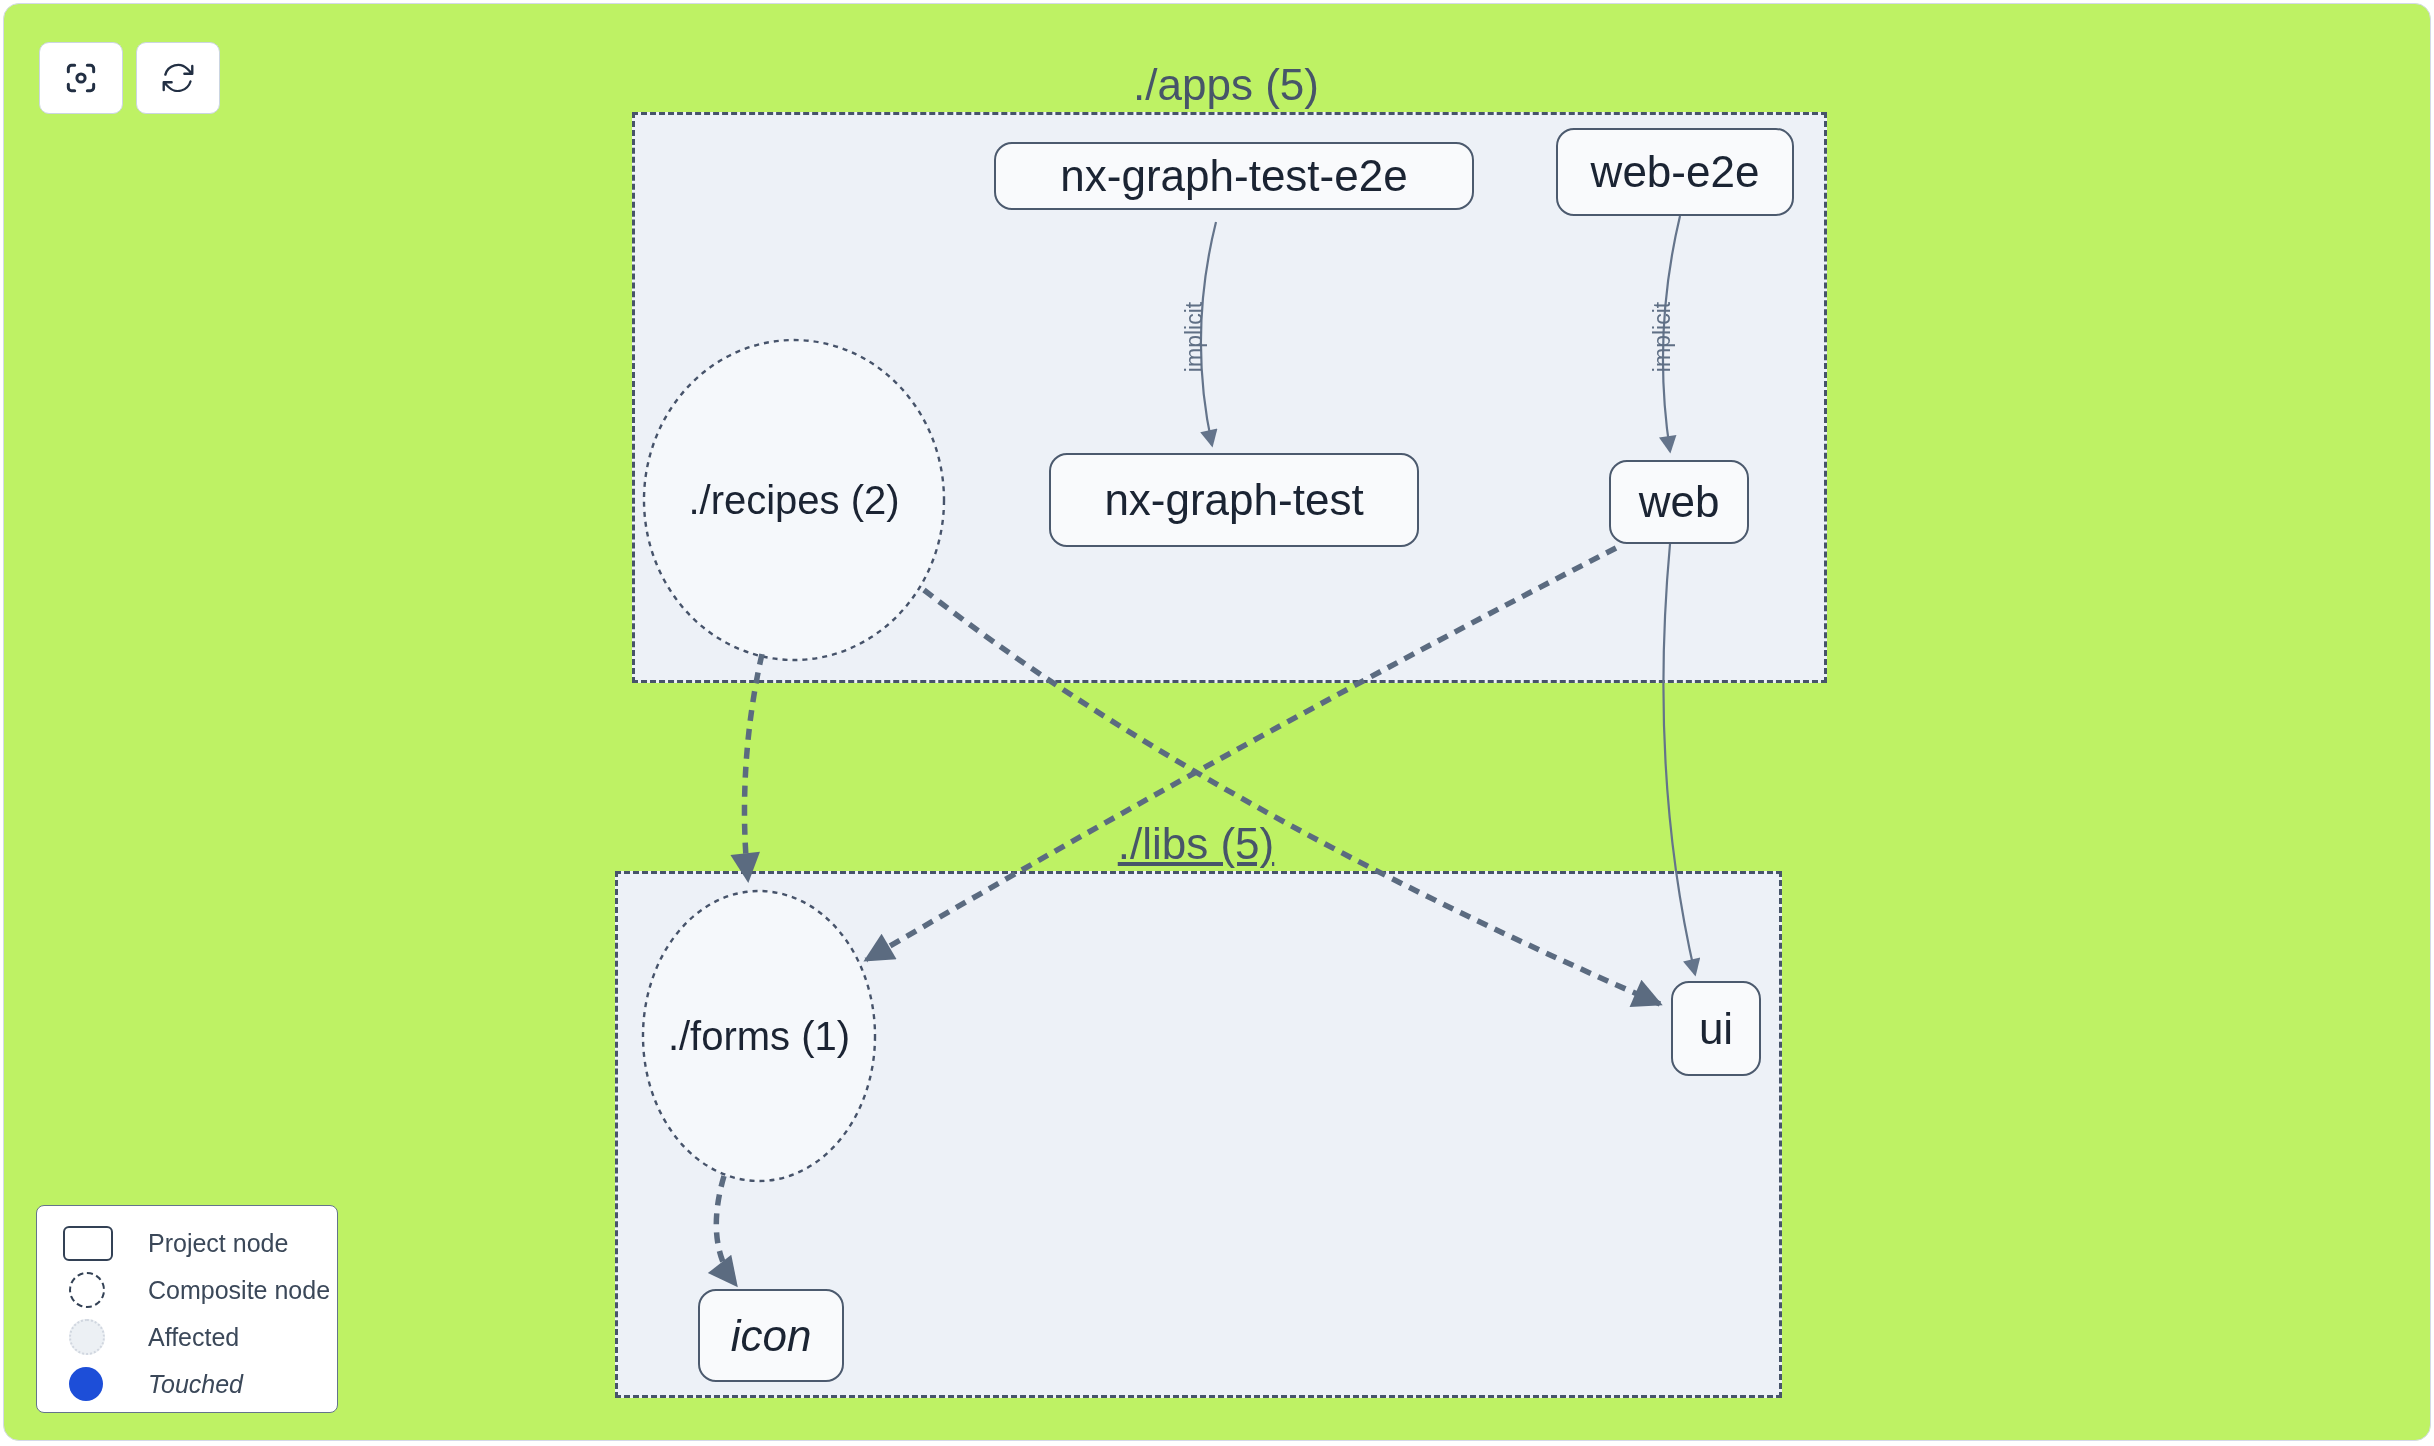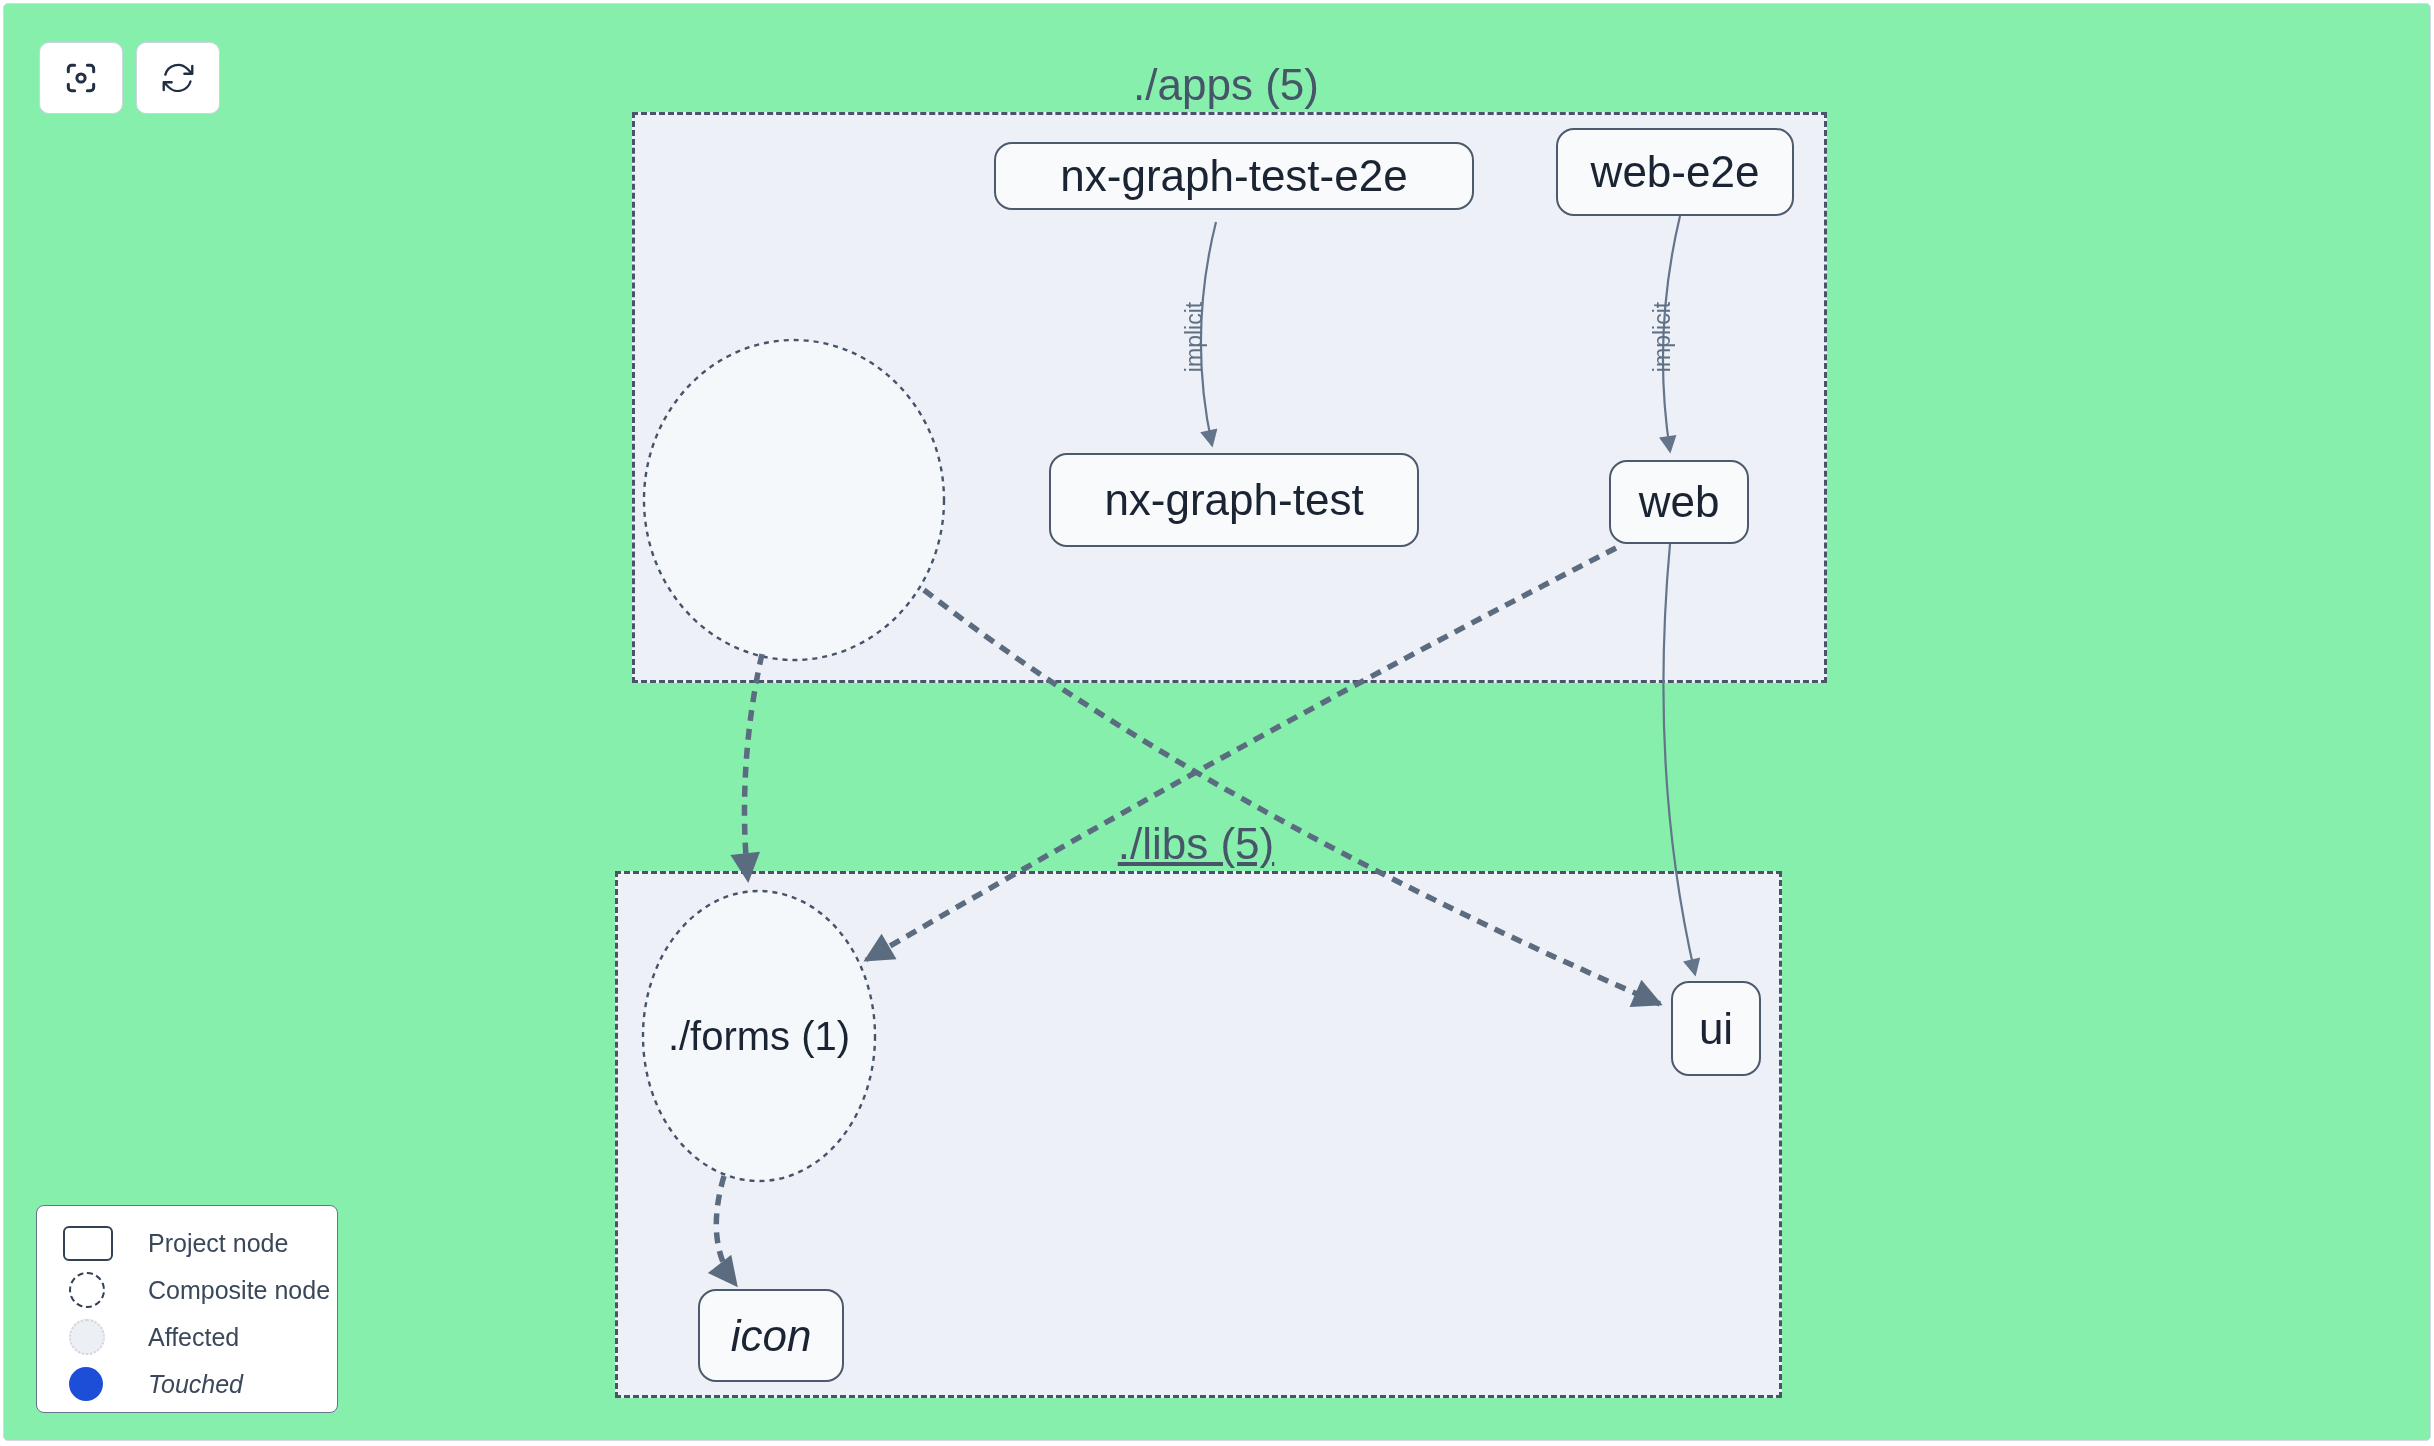--- a/index.html
+++ b/index.html
@@ -1,18 +1,18 @@
 <!DOCTYPE html>
 <html><head>
 <meta charset="utf-8">
 <style>
   html,body{margin:0;padding:0;background:#fff;}
   body{font-family:"Liberation Sans", sans-serif; width:2434px; height:1446px; position:relative; overflow:hidden;}
   .canvas{position:absolute; left:3px; top:3px; width:2426px; height:1436px;
-          background:#86efac; border:1.5px solid #d4d9e8; border-radius:5px;}
+          background:#bef264; border:1.5px solid #d4d9e8; border-radius:16px;}
   
   .tbtn{position:absolute; width:82px; height:70px; background:#ffffff; border:1.5px solid #cbd5e1;
         border-radius:10px; display:flex; align-items:center; justify-content:center; cursor:pointer; z-index:6;}
   
   .group{position:absolute; background:#edf1f7; border:3px dashed #47546a; z-index:1;}
   .group-label{position:absolute; text-align:center; font-size:44px; color:#475569; z-index:4; width:420px;}
   
   .node{position:absolute; background:#f9fafc; border:2px solid #4c5a6e; border-radius:18px;
         display:flex; align-items:center; justify-content:center; font-size:44px; color:#1b2433;
         z-index:3; box-sizing:border-box; cursor:pointer;}
@@ -75,20 +75,21 @@
 
     <path d="M 758 650 C 742 720 736 800 744 876" fill="none" stroke="#5b6b80" stroke-width="5.5" stroke-dasharray="11 8" marker-end="url(#arrow-l)"></path>
     <path d="M 920 586 Q 1195 800 1656 1000" fill="none" stroke="#5b6b80" stroke-width="5.5" stroke-dasharray="11 8" marker-end="url(#arrow-l)"></path>
     <path d="M 1612 544 Q 1240 735 862 956" fill="none" stroke="#5b6b80" stroke-width="5.5" stroke-dasharray="11 8" marker-end="url(#arrow-l)"></path>
     <path d="M 720 1172 Q 700 1240 732 1281" fill="none" stroke="#5b6b80" stroke-width="5.5" stroke-dasharray="11 8" marker-end="url(#arrow-l)"></path>
   </svg>
 
   <div class="edge-label" style="left:1125px; top:318px;">implicit</div>
   <div class="edge-label" style="left:1593px; top:318px;">implicit</div>
 
+  <div class="comp-label" style="left:640px; top:456px; width:300px; height:80px;">./recipes (2)</div>
   <div class="comp-label" style="left:639px; top:992px; width:232px; height:80px;">./forms (1)</div>
 
   <div class="node" style="left:990px; top:138px; width:480px; height:68px;">nx-graph-test-e2e</div>
   <div class="node" style="left:1552px; top:124px; width:238px; height:88px;">web-e2e</div>
   <div class="node" style="left:1045px; top:449px; width:370px; height:94px;">nx-graph-test</div>
   <div class="node" style="left:1605px; top:456px; width:140px; height:84px;">web</div>
   <div class="node" style="left:1667px; top:977px; width:90px; height:95px;">ui</div>
   <div class="node" style="left:694px; top:1285px; width:146px; height:93px;font-style:italic;">icon</div>
 
   <div class="legend">

